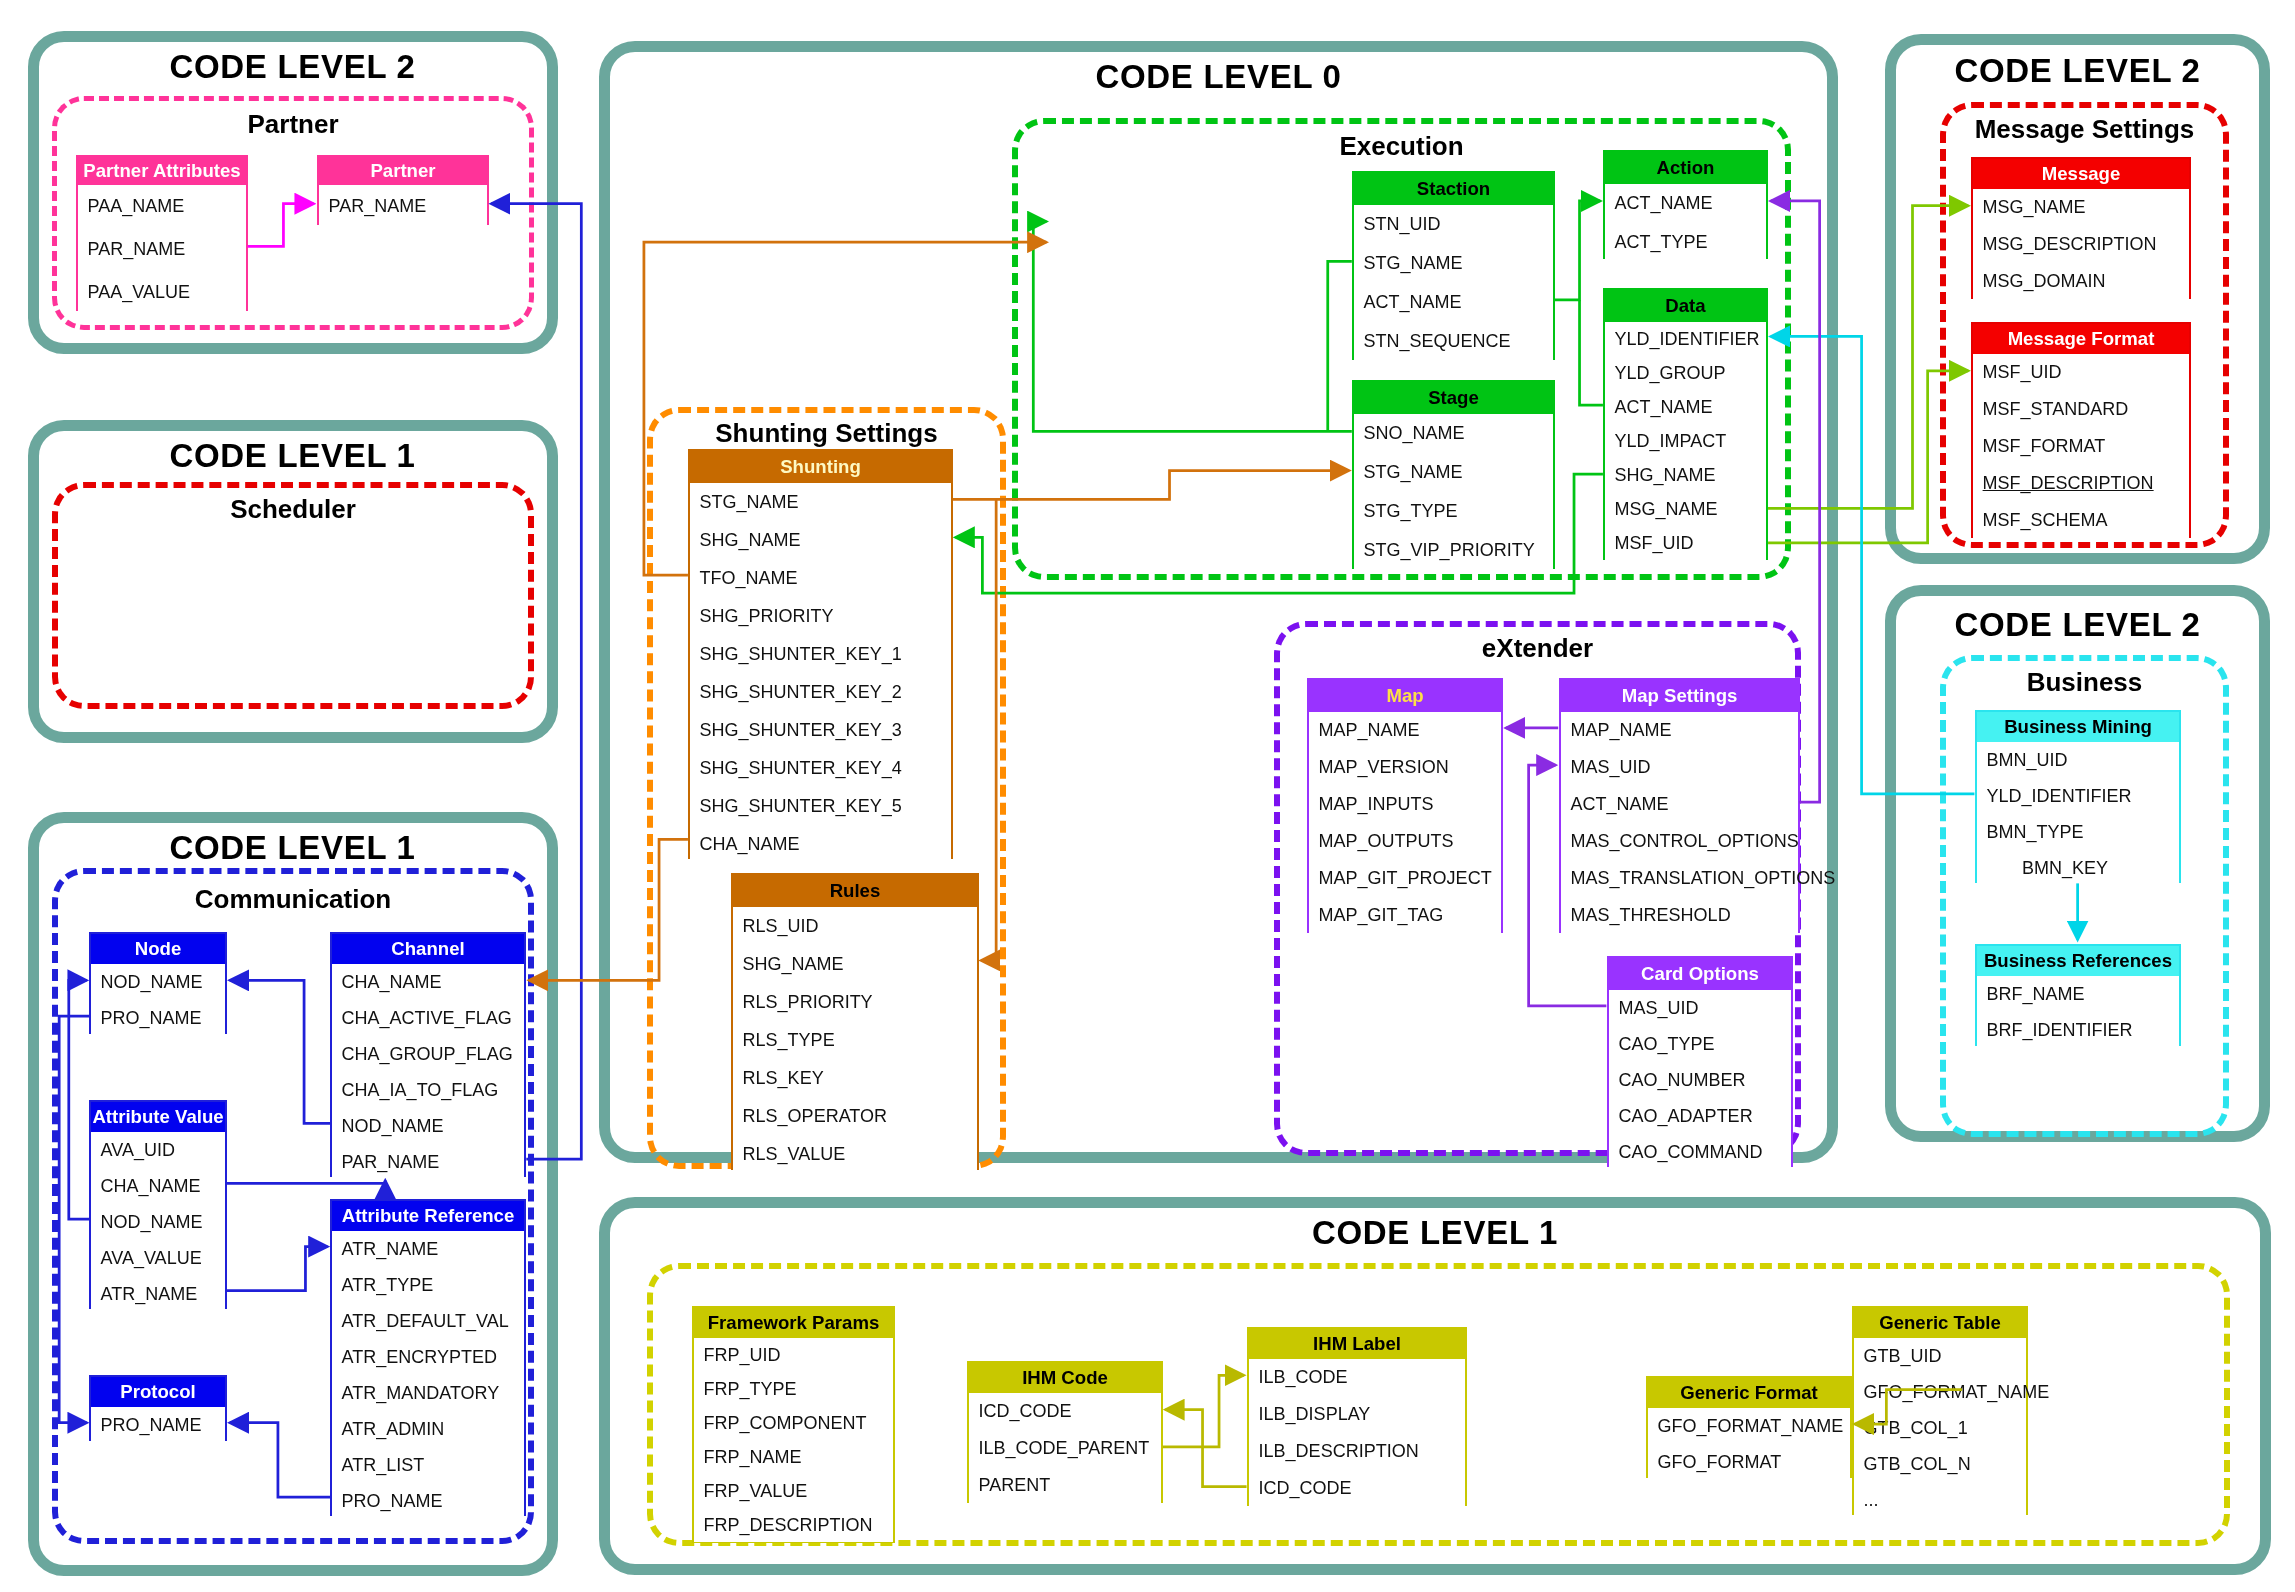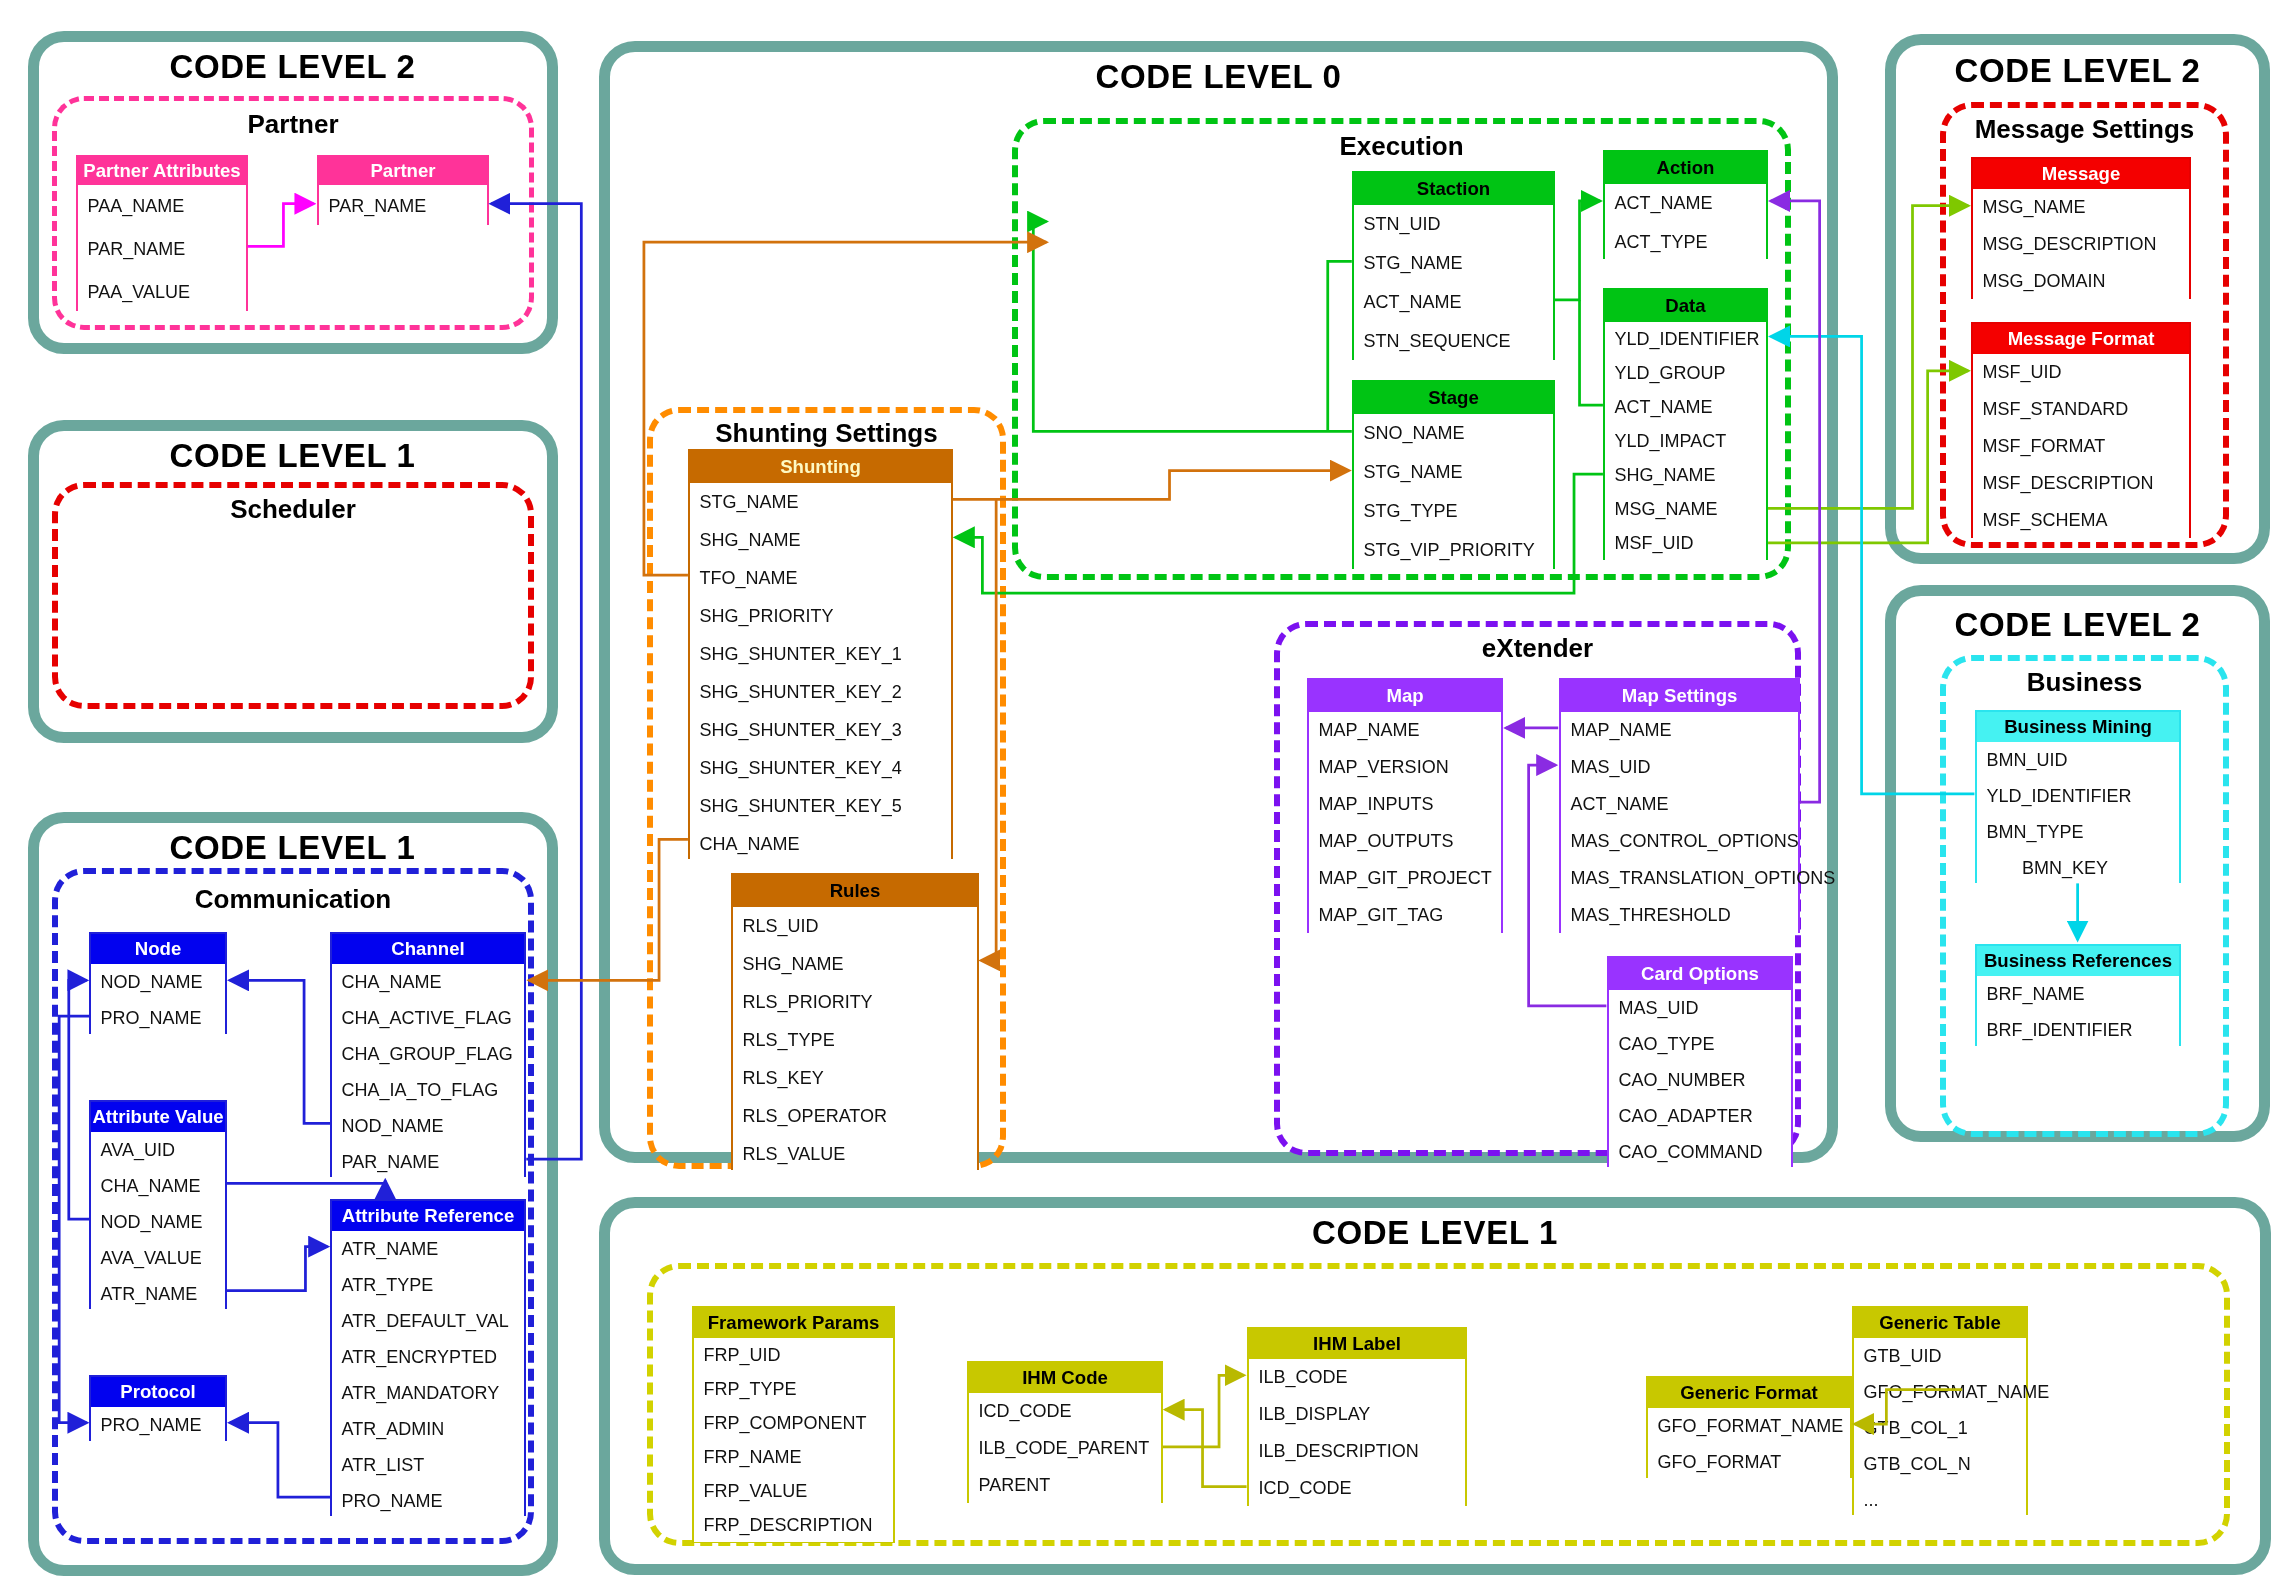--- a/index.html
+++ b/index.html
@@ -141,21 +141,21 @@
       <div class="tbl-header" style="height: 32px; background: rgb(198, 106, 0); color: rgb(0, 0, 0);">Rules</div>
       <div class="tbl-row" style="height: 38px;">RLS_UID</div>
       <div class="tbl-row" style="height: 38px;">SHG_NAME</div>
       <div class="tbl-row" style="height: 38px;">RLS_PRIORITY</div>
       <div class="tbl-row" style="height: 38px;">RLS_TYPE</div>
       <div class="tbl-row" style="height: 38px;">RLS_KEY</div>
       <div class="tbl-row" style="height: 38px;">RLS_OPERATOR</div>
       <div class="tbl-row" style="height: 38px;">RLS_VALUE</div>
     </div>
     <div class="tbl" style="border: 2.1px solid rgb(153, 51, 255); left: 1307px; top: 678px; width: 196px; height: 255px;">
-      <div class="tbl-header" style="height: 32px; background: rgb(153, 51, 255); color: #ffffff;">Map</div>
+      <div class="tbl-header" style="height: 32px; background: rgb(153, 51, 255); color: #fde047;">Map</div>
       <div class="tbl-row" style="height: 37px;">MAP_NAME</div>
       <div class="tbl-row" style="height: 37px;">MAP_VERSION</div>
       <div class="tbl-row" style="height: 37px;">MAP_INPUTS</div>
       <div class="tbl-row" style="height: 37px;">MAP_OUTPUTS</div>
       <div class="tbl-row" style="height: 37px;">MAP_GIT_PROJECT</div>
       <div class="tbl-row" style="height: 37px;">MAP_GIT_TAG</div>
     </div>
     <div class="tbl" style="border: 2.1px solid rgb(153, 51, 255); left: 1559px; top: 678px; width: 241px; height: 255px;">
       <div class="tbl-header" style="height: 32px; background: rgb(153, 51, 255); color: rgb(255, 255, 255);">Map Settings</div>
       <div class="tbl-row" style="height: 37px;">MAP_NAME</div>
@@ -177,21 +177,21 @@
       <div class="tbl-header" style="height: 30px; background: rgb(244, 0, 0); color: rgb(255, 255, 255);">Message</div>
       <div class="tbl-row" style="height: 37px;">MSG_NAME</div>
       <div class="tbl-row" style="height: 37px;">MSG_DESCRIPTION</div>
       <div class="tbl-row" style="height: 37px;">MSG_DOMAIN</div>
     </div>
     <div class="tbl" style="border: 2.1px solid rgb(230, 0, 0); left: 1971px; top: 322px; width: 220px; height: 216px;">
       <div class="tbl-header" style="height: 30px; background: rgb(244, 0, 0); color: rgb(255, 255, 255);">Message Format</div>
       <div class="tbl-row" style="height: 37px;">MSF_UID</div>
       <div class="tbl-row" style="height: 37px;">MSF_STANDARD</div>
       <div class="tbl-row" style="height: 37px;">MSF_FORMAT</div>
-      <div class="tbl-row" style="height: 37px;">MSF_DESCRIPTION</div>
+      <div class="tbl-row" style="height: 37px; text-decoration: underline;">MSF_DESCRIPTION</div>
       <div class="tbl-row" style="height: 37px;">MSF_SCHEMA</div>
     </div>
     <div class="tbl" style="border: 2.1px solid rgb(42, 228, 238); left: 1975px; top: 710px; width: 206px; height: 173px;">
       <div class="tbl-header" style="height: 30px; background: rgb(69, 242, 242); color: rgb(0, 0, 0);">Business Mining</div>
       <div class="tbl-row" style="height: 36px;">BMN_UID</div>
       <div class="tbl-row" style="height: 36px;">YLD_IDENTIFIER</div>
       <div class="tbl-row" style="height: 36px;">BMN_TYPE</div>
       <div class="tbl-row" style="height: 36px; padding-left: 45px;">BMN_KEY</div>
     </div>
     <div class="tbl" style="border: 2.1px solid rgb(42, 228, 238); left: 1975px; top: 944px; width: 206px; height: 102px;">

